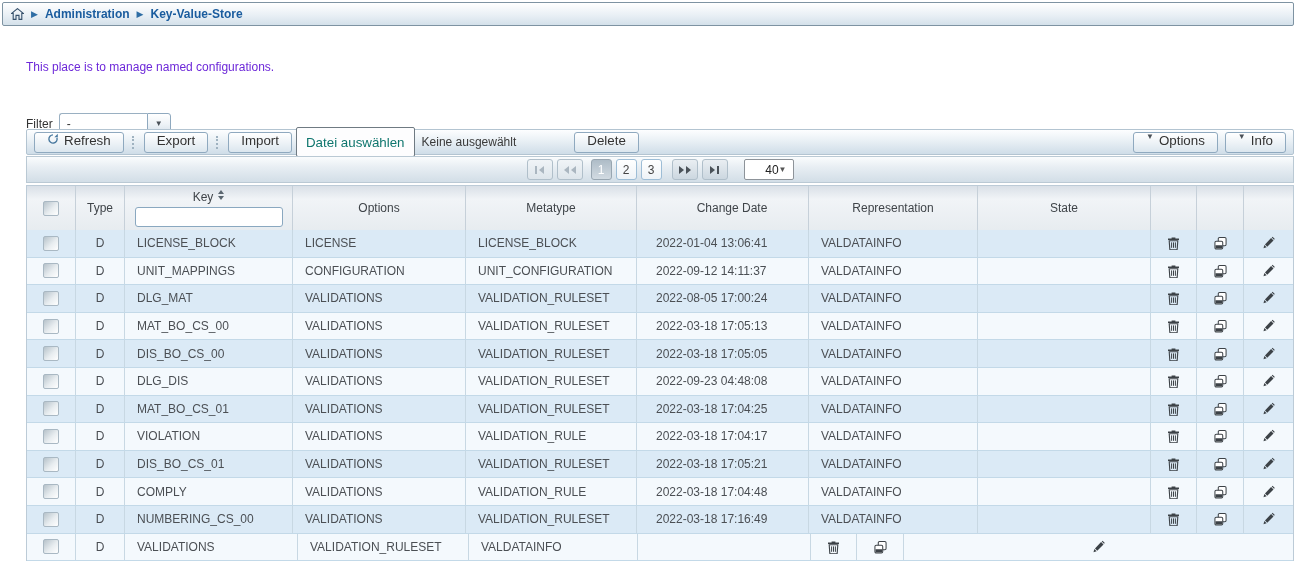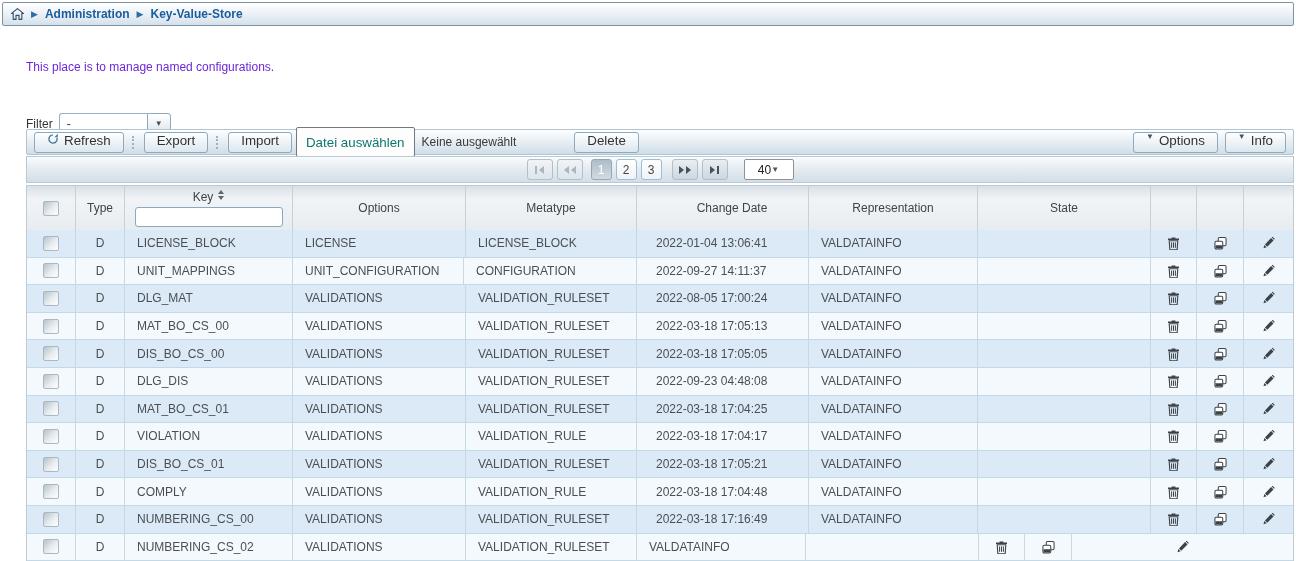--- a/index.html
+++ b/index.html
@@ -60,21 +60,21 @@
   .tri-r { width:0; height:0; border-top:4px solid transparent; border-bottom:4px solid transparent; border-left:5px solid #aab6c0; }
   .pbar  { width:2px; height:8px; background:#aab6c0; } .en .tri-r { border-left-color:#4a5158; }
   .en .pbar { background:#4a5158; }
   .pg-num { width:21px; height:21px; border:1px solid #9dbdd6; border-radius:3px;
     background:linear-gradient(#ffffff,#eef3f7); color:#444;
     display:flex; align-items:center; justify-content:center; cursor:pointer; }
   .pg-num.active { border-color:#98a6b1; color:#fff;
     background:linear-gradient(#aebcc7,#d2dbe2); }
   .size-sel { margin-left:12px; width:50px; height:21px; border:1px solid #8d9399;
     border-radius:2px; background:#fff; display:flex; align-items:center;
-    justify-content:center; padding:0 6px; color:#222; cursor:pointer; }
+    justify-content:flex-end; padding:0 6px; color:#222; cursor:pointer; }
   .size-sel .caret { color:#555; }
 
   
   .grid { left:26px; top:185px; width:1268px; height:468px;
     border:1px solid #bccbd7; border-bottom:none; overflow:hidden; background:#fff; }
   .thead { display:flex; height:44px;
     background:linear-gradient(#d9e0e7,#f1f4f7 30%,#e7ecf0);
     color:#3f4449; }
   .th { border-right:1px solid #c6d0d9; display:flex; flex-direction:column;
     align-items:center; justify-content:center; gap:3px; }
@@ -261,23 +261,23 @@
         <path d="M10.5 1.2 l0.9-0.9 2.4 2.4 -0.9 0.9 z" fill="#3c4247"></path>
       </svg>
     </div>
   </div>
       <div class="tr">
     <div class="td c-cb">
           <span class="cbx"></span>
         </div>
     <div class="td c-type">D</div>
     <div class="td c-key">UNIT_MAPPINGS</div>
+    <div class="td c-cat">CONFIGURATION</div>
     <div class="td c-meta">UNIT_CONFIGURATION</div>
-    <div class="td c-cat">CONFIGURATION</div>
-    <div class="td c-date">2022-09-27 14:11:37</div>
+    <div class="td c-date">2022-09-12 14:11:37</div>
     <div class="td c-repr">VALDATAINFO</div>
     <div class="td c-state"></div>
     <div class="td c-a1 act">
       <svg width="13" height="14" viewBox="0 0 13 14">
         <path d="M4.6 1.4 h3.8 v1.2 h-3.8 z M1 2.6 h11 v1.5 h-11 z" fill="#3c4247"></path>
         <path d="M2.2 4.8 h8.6 l-0.6 8.3 a0.9 0.9 0 0 1-0.9 0.8 h-5.6 a0.9 0.9 0 0 1-0.9-0.8 z" fill="none" stroke="#3c4247" stroke-width="1.1"></path>
         <path d="M4.6 6.4 v5.4 M6.5 6.4 v5.4 M8.4 6.4 v5.4" stroke="#3c4247" stroke-width="1"></path>
       </svg>
     </div>
     <div class="td c-a2 act">
@@ -590,21 +590,20 @@
         <path d="M3.2 8.6 l6.6-6.9 2.6 2.5 -6.7 6.9 z" fill="#3c4247"></path>
         <path d="M10.5 1.2 l0.9-0.9 2.4 2.4 -0.9 0.9 z" fill="#3c4247"></path>
       </svg>
     </div>
   </div>
       <div class="tr">
     <div class="td c-cb">
           <span class="cbx"></span>
         </div>
     <div class="td c-type">D</div>
-    <div class="td c-key">NUMBERING_CS_02</div>
     <div class="td c-cat">VALIDATIONS</div>
     <div class="td c-meta">VALIDATION_RULESET</div>
     <div class="td c-repr">VALDATAINFO</div>
     <div class="td c-state"></div>
     <div class="td c-a1 act">
       <svg width="13" height="14" viewBox="0 0 13 14">
         <path d="M4.6 1.4 h3.8 v1.2 h-3.8 z M1 2.6 h11 v1.5 h-11 z" fill="#3c4247"></path>
         <path d="M2.2 4.8 h8.6 l-0.6 8.3 a0.9 0.9 0 0 1-0.9 0.8 h-5.6 a0.9 0.9 0 0 1-0.9-0.8 z" fill="none" stroke="#3c4247" stroke-width="1.1"></path>
         <path d="M4.6 6.4 v5.4 M6.5 6.4 v5.4 M8.4 6.4 v5.4" stroke="#3c4247" stroke-width="1"></path>
       </svg>

